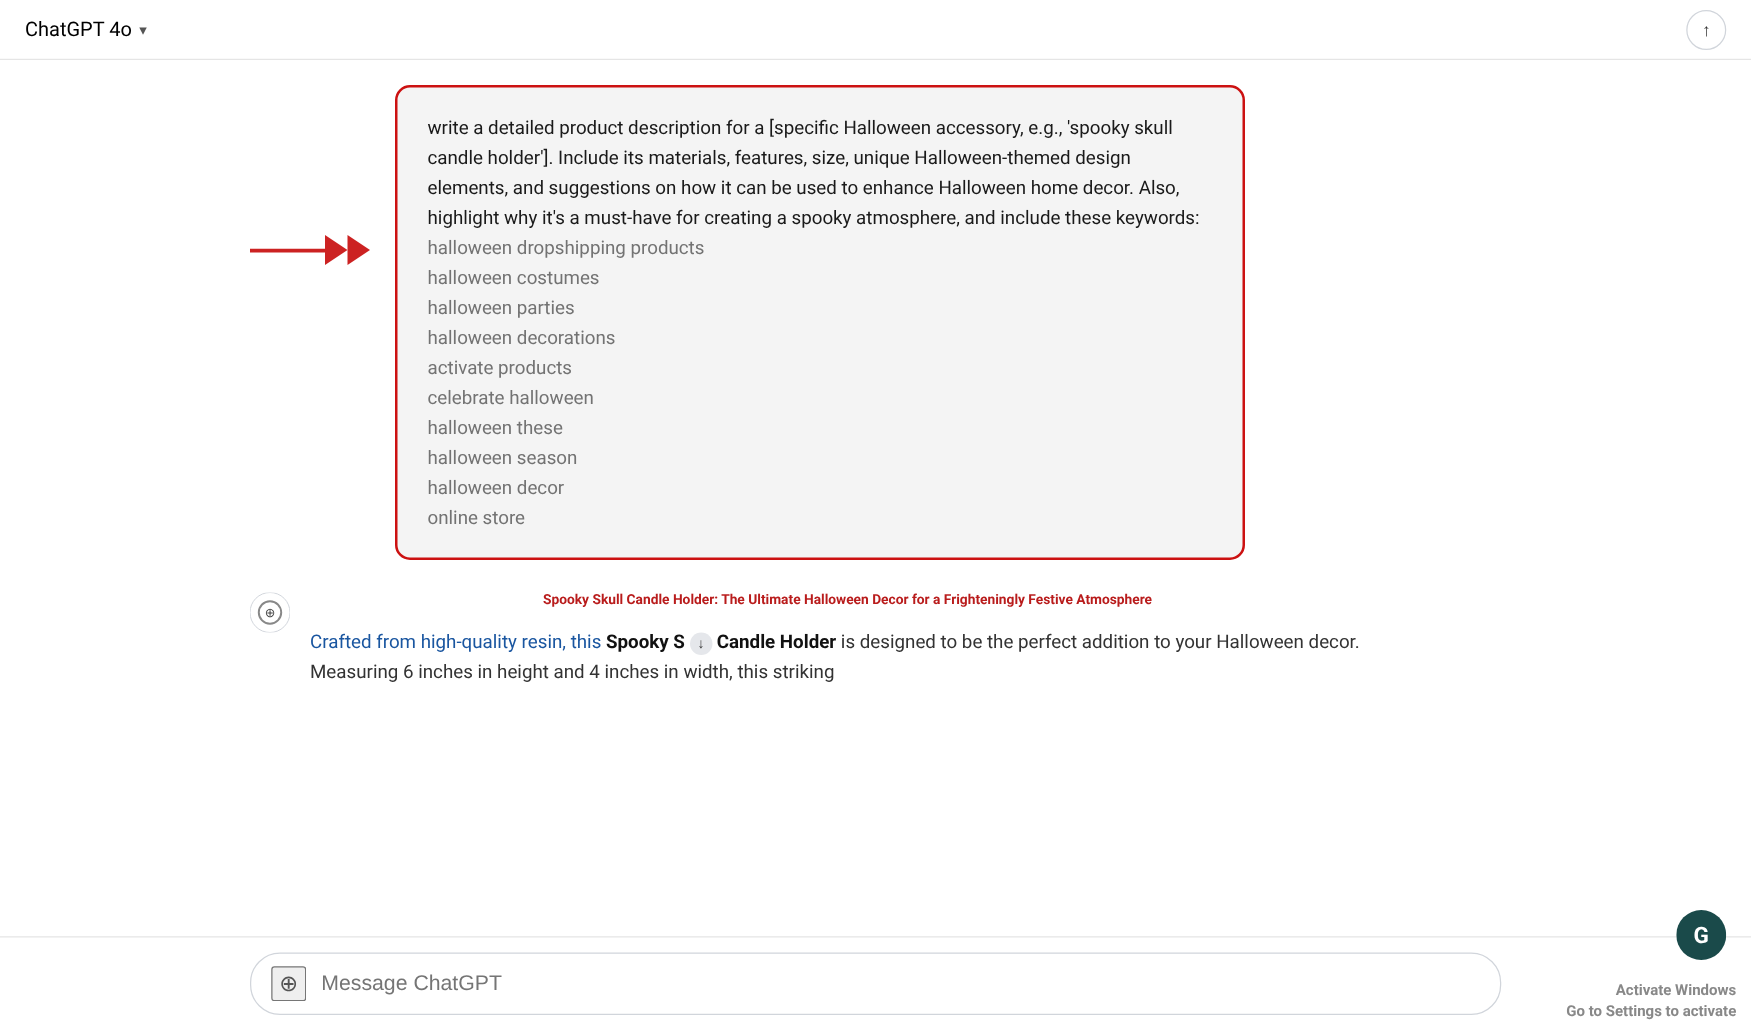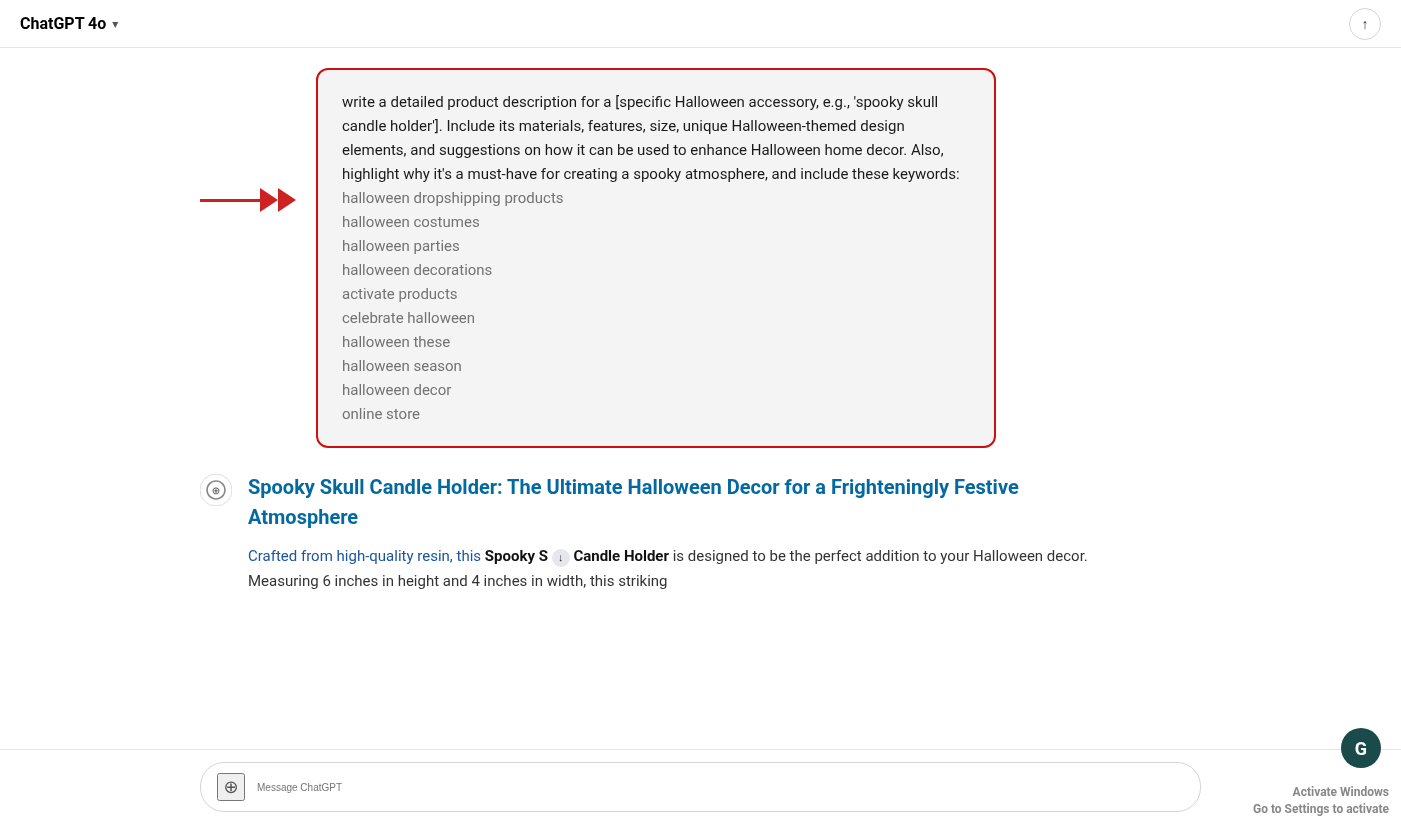--- a/index.html
+++ b/index.html
@@ -28,21 +28,21 @@
     }
 
     .header-left {
       display: flex;
       align-items: center;
       gap: 6px;
     }
 
     .header-title {
       font-size: 16px;
-      font-weight: 700;
+      font-weight: 400;
       color: #000;
     }
 
     .chevron-icon {
       font-size: 12px;
       color: #555;
     }
 
     .share-btn {
       width: 32px;
@@ -143,25 +143,26 @@
       width: 32px;
       height: 32px;
     }
 
     .assistant-message-content {
       flex: 1;
       max-width: 860px;
     }
 
     .assistant-title {
-      font-size: 20px;
+      font-size: 11px;
       font-weight: 700;
-      color: #0369a1;
+      color: #b91c1c;
       line-height: 1.5;
       margin-bottom: 12px;
+      text-align: center;
     }
 
     .assistant-body {
       font-size: 15px;
       line-height: 1.65;
       color: #333;
     }
 
     .assistant-body .highlight-blue {
       color: #1a56a0;
@@ -198,21 +199,21 @@
       cursor: pointer;
       color: #555;
       font-size: 18px;
       flex-shrink: 0;
     }
 
     .message-input {
       flex: 1;
       border: none;
       outline: none;
-      font-size: 10px;
+      font-size: 17px;
       color: #0f766e;
       background: transparent;
     }
 
     
     .grammarly-btn {
       width: 40px;
       height: 40px;
       background: #1a4a4a;
       border-radius: 50%;

